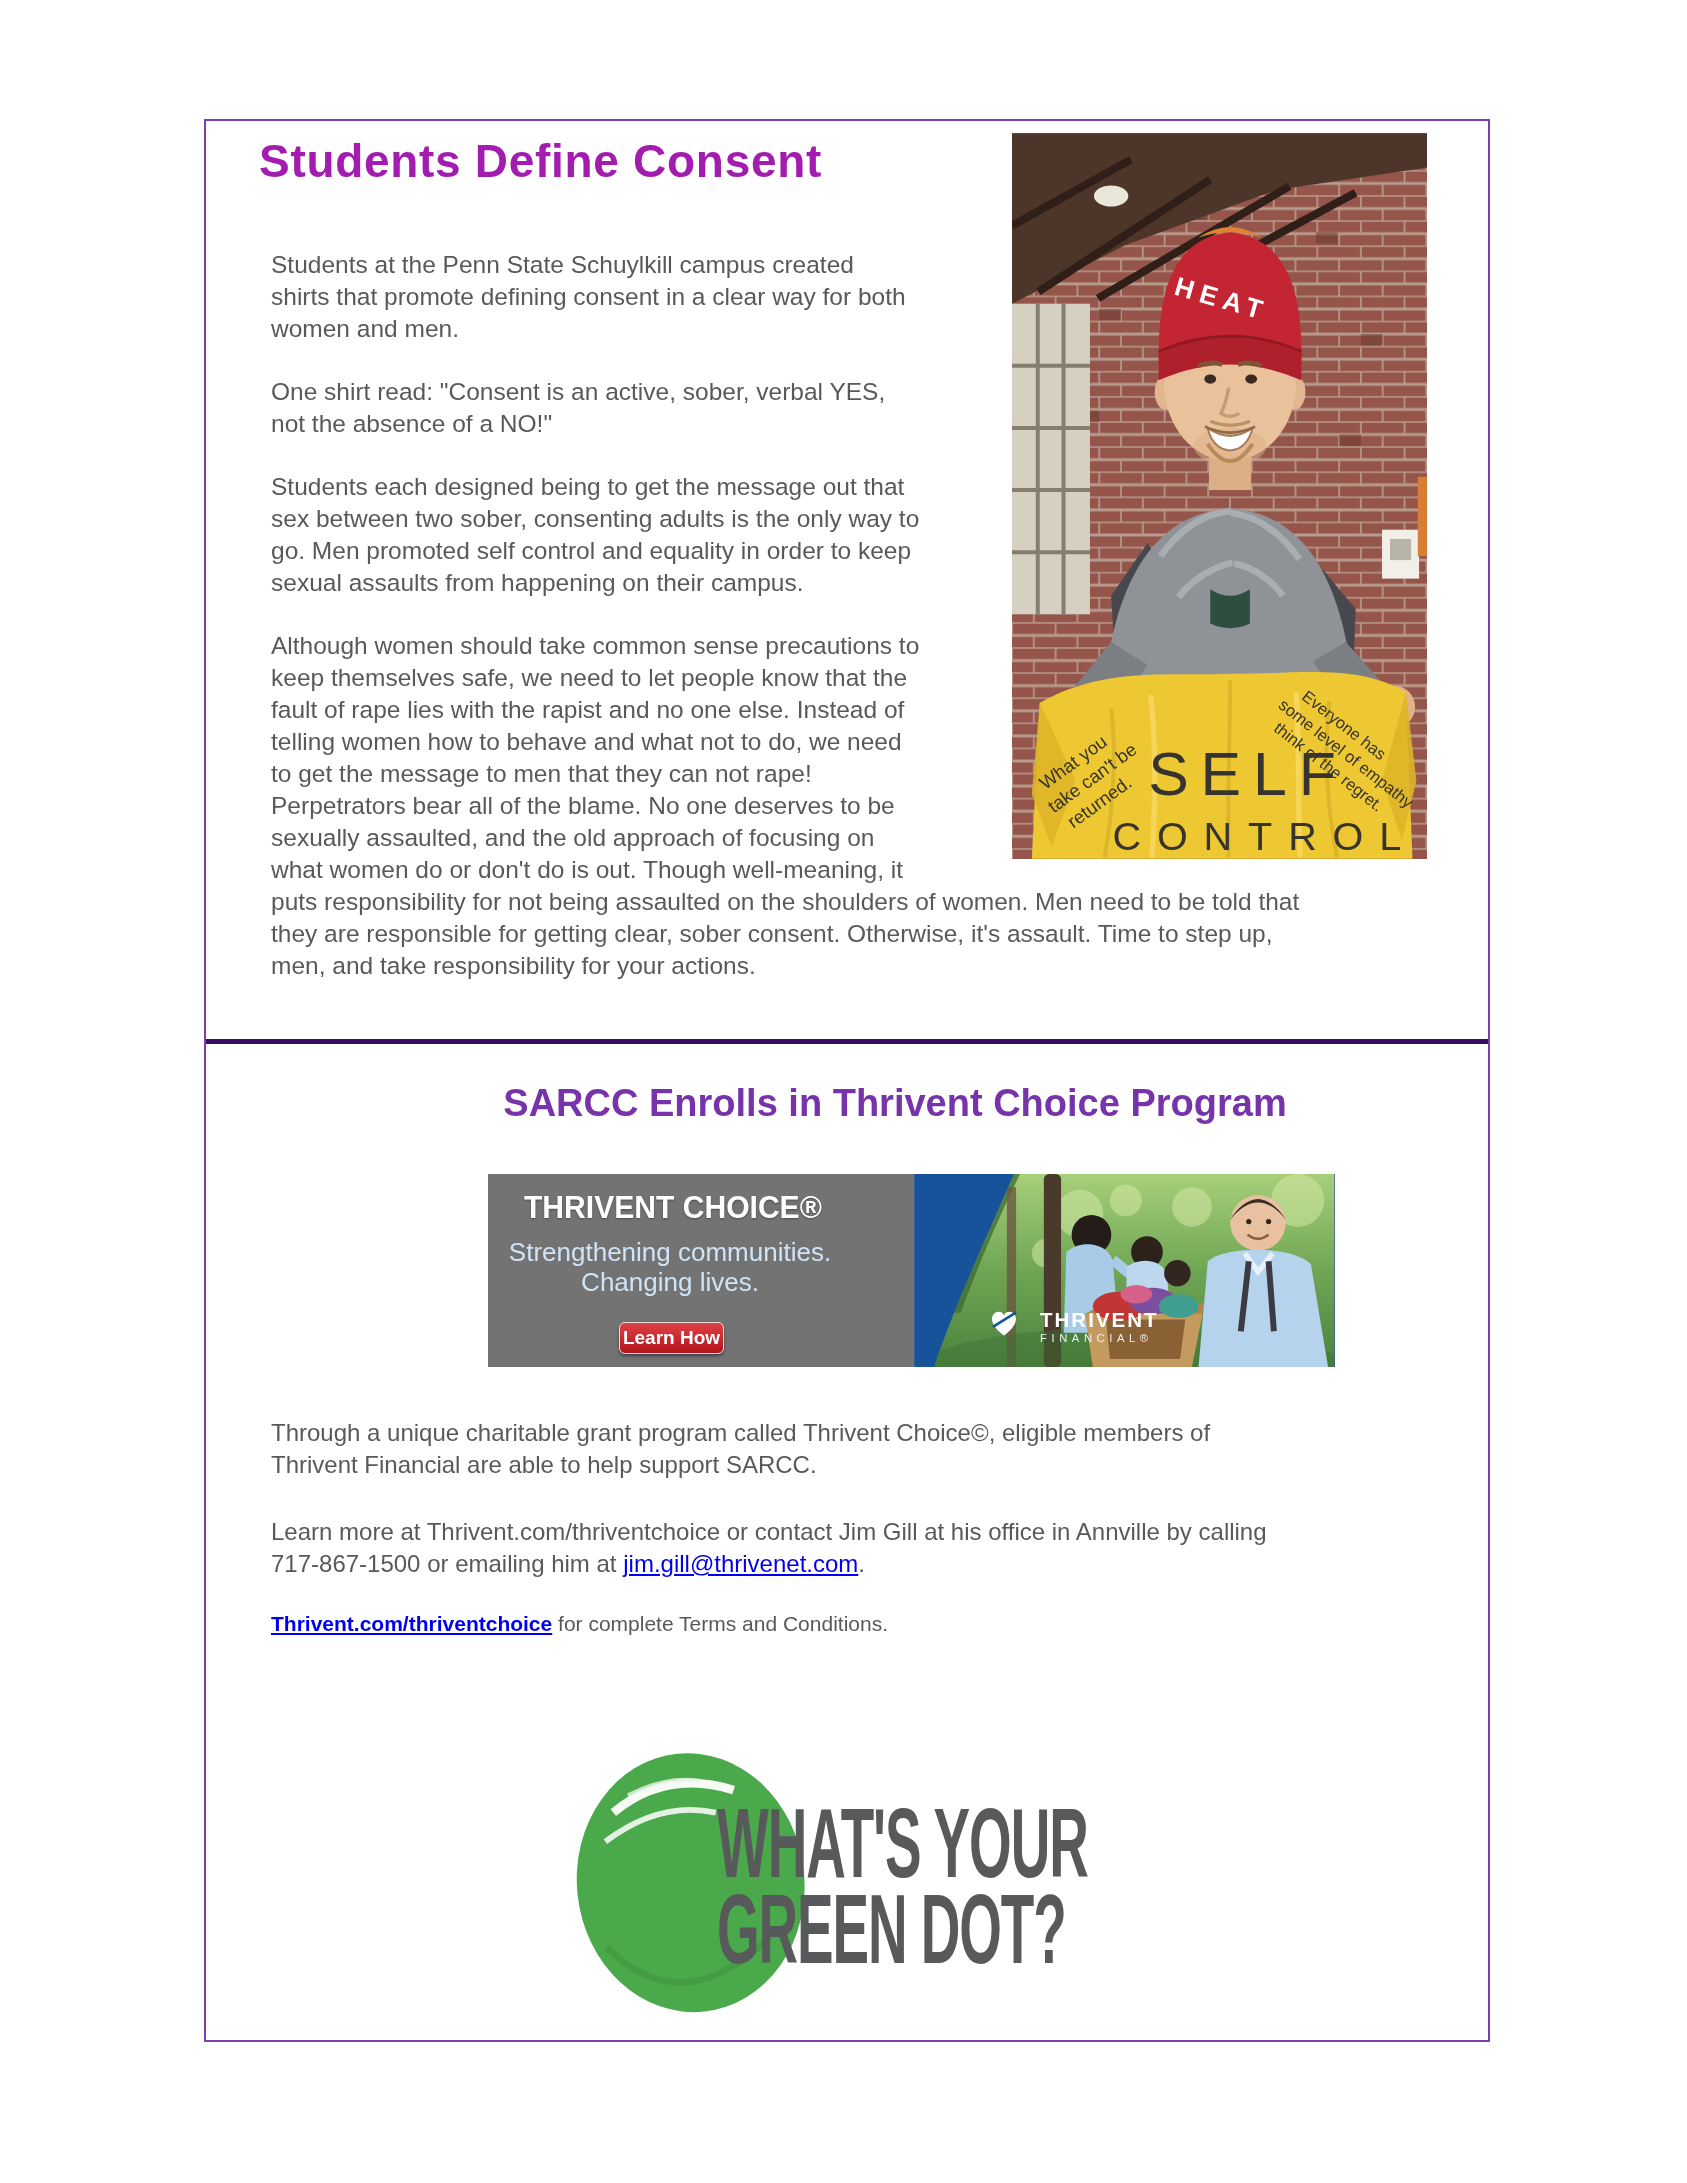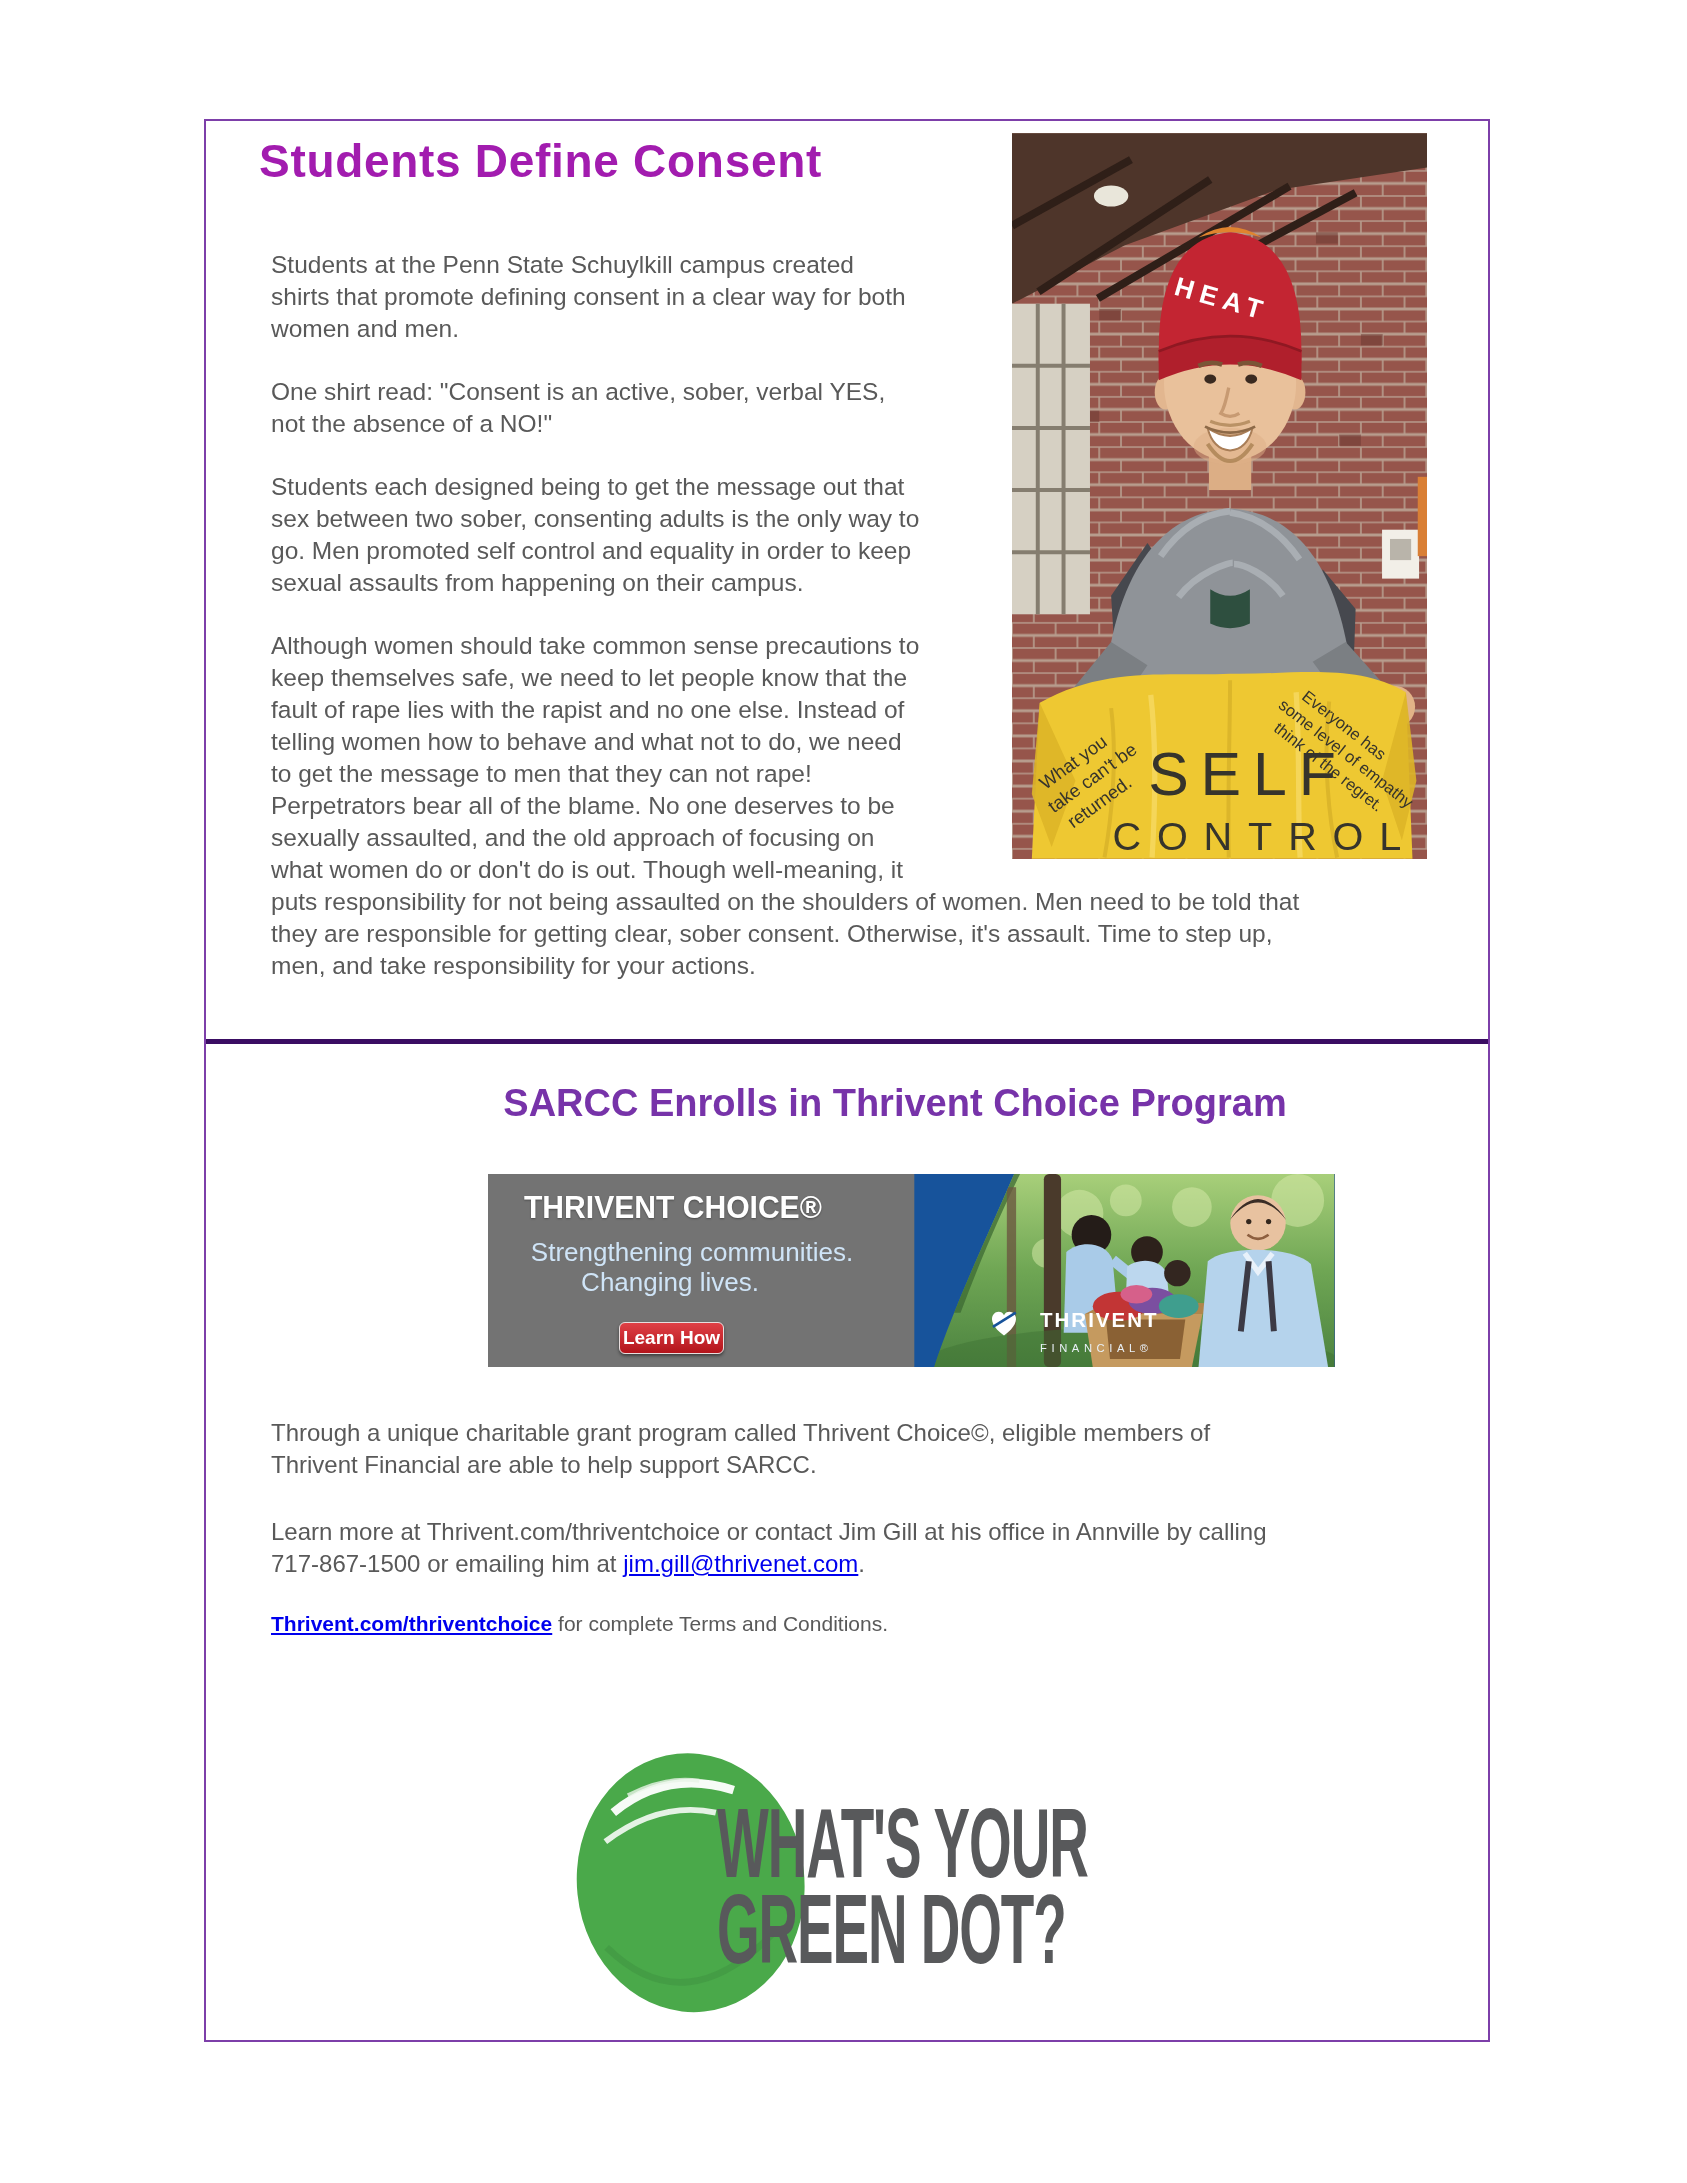--- a/index.html
+++ b/index.html
@@ -41,32 +41,32 @@
     position:absolute; left:282px; top:1053px; width:847px; height:193px;
     background:#737373; overflow:hidden; cursor:pointer;
   }
   .banner-photo { position:absolute; right:0; top:0; width:421px; height:193px; }
   .banner-headline {
     position:absolute; left:36px; top:16px; color:#ffffff; font-size:31px; font-weight:bold;
     letter-spacing:0px; transform:scaleX(.97); transform-origin:left top; white-space:nowrap;
     text-shadow:0 1.3px 2px rgba(0,0,0,.35);
   }
   .banner-tagline { position:absolute; left:0; width:364px; text-align:center; color:#cfe4f7; font-size:26px; }
-  #tagline1 { top:63px;margin-left:22px; } #tagline2 { top:93px; }
+  #tagline1 { top:63px; } #tagline2 { top:93px; }
   .learn-btn {
     position:absolute; left:131px; top:148px; width:105px; height:32px;
     background:linear-gradient(#e04046,#b3141b); border:1.3px solid #e8dede; border-radius:6px;
     color:#ffffff; font-size:19px; font-weight:bold;
     display:flex; align-items:center; justify-content:center;
     box-shadow:0 2px 3.3px rgba(0,0,0,.45); cursor:pointer; box-sizing:border-box;
   }
   .tlogo { position:absolute; left:501px; top:135px; display:flex; align-items:flex-start; gap:21px; z-index:2; }
   .tlogo-text { display:flex; flex-direction:column; }
   .tlogo-name { color:#ffffff; font-size:20.5px; font-weight:bold; letter-spacing:2px; line-height:22.5px; }
-  .tlogo-sub { color:#e9f0f7; font-size:11.2px; letter-spacing:4.6px; margin-top:10px; }
+  .tlogo-sub { color:#e9f0f7; font-size:11.2px; letter-spacing:4.6px; margin-top:0; }
 
   .greendot-circle { position:absolute; left:361px; top:1628px; width:248px; height:268px; }
   .greendot-text {
     position:absolute; left:511px; top:1679px; color:#58595b; font-weight:bold;
     font-size:98px; line-height:86px; letter-spacing:-2px;
     transform:scaleX(.56); transform-origin:left top; white-space:nowrap;
   }
   .hand { fill:#36342c; }
 </style>
 </head>

